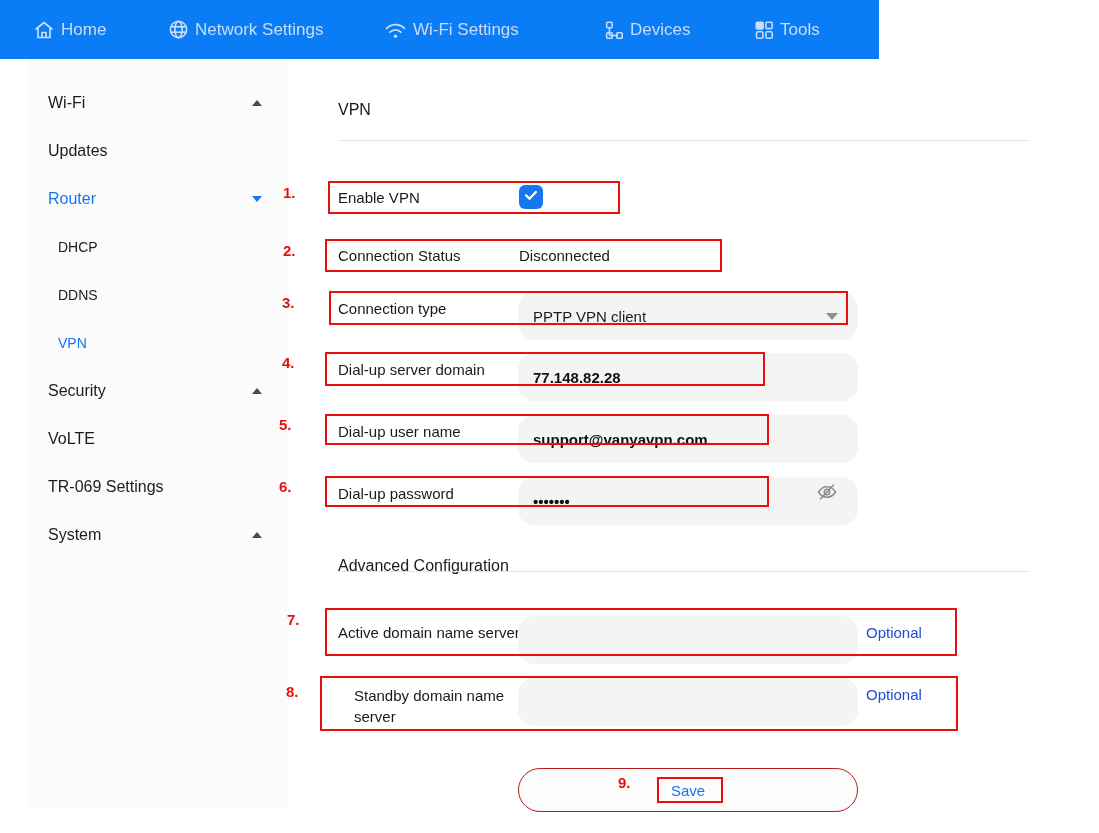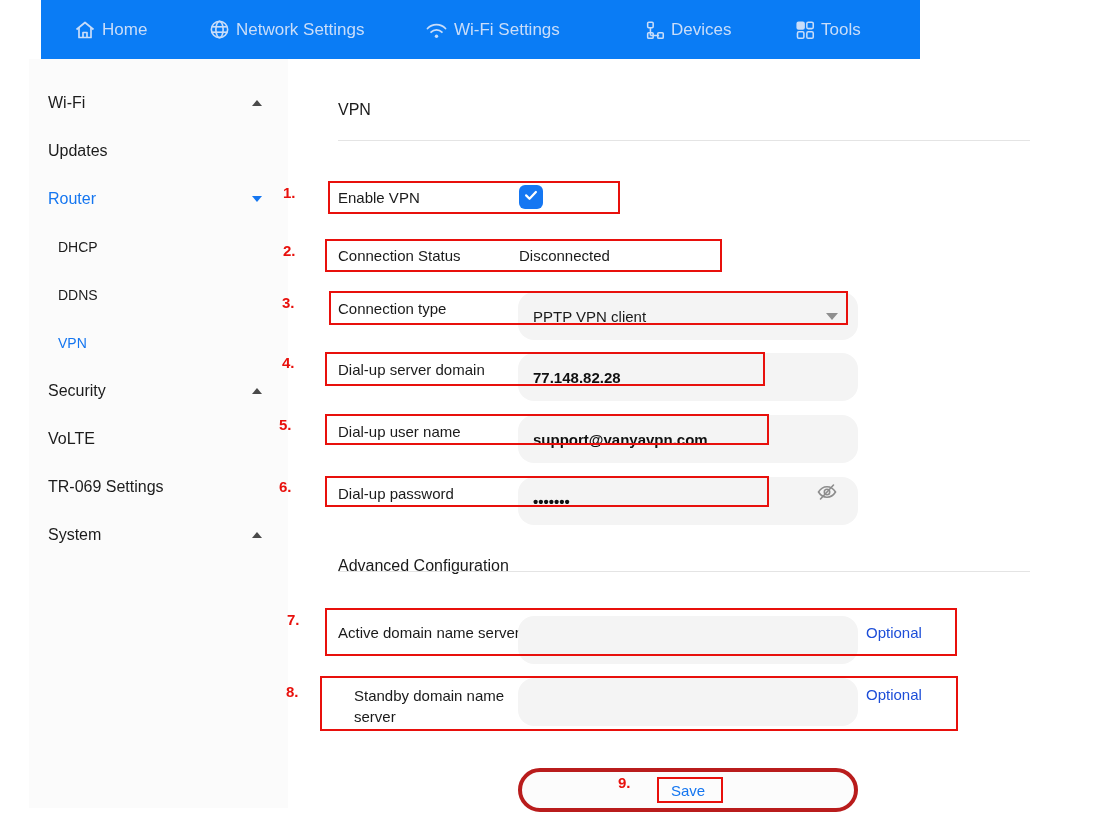--- a/index.html
+++ b/index.html
@@ -1,20 +1,20 @@
 <!DOCTYPE html>
 <html><head>
 <meta charset="utf-8">
 <style>
   * { margin:0; padding:0; box-sizing:border-box; }
   html,body { width:1099px; height:833px; background:#fff; overflow:hidden;
               font-family:"Liberation Sans","DejaVu Sans",sans-serif; position:relative; }
 
   
-  .topnav { position:absolute; left:0; top:0; width:879px; height:59px; background:#0a7cf5;margin-left:41px; }
+  .topnav { position:absolute; left:0; top:0; width:879px; height:59px; background:#0a7cf5; }
   .nav-item { position:absolute; top:0; height:59px; display:flex; align-items:center; gap:5px;
               color:#c9ddf9; font-size:17px; cursor:pointer; }
   .nav-item.active { color:#ffffff; }
   .nav-item svg { display:block; }
 
   
   .sidebar { position:absolute; left:29px; top:59px; width:259px; height:749px; background:#fbfbfb; padding-top:20px; }
   .side-item { height:48px; display:flex; align-items:center; justify-content:space-between;
                padding:0 26px 0 19px; font-size:16px; color:#1c1c1c; cursor:pointer; }
   .side-item.sub { padding-left:29px; font-size:14px; }
@@ -44,21 +44,21 @@
 
   .checkbox { left:519px; top:185px; width:24px; height:24px; background:#1577f2; border-radius:6px;
               display:flex; align-items:center; justify-content:center; cursor:pointer; }
 
   .eye-btn { left:812px; top:479px; width:30px; height:28px; display:flex; align-items:center;
              justify-content:center; cursor:pointer; background:transparent; border:none; }
 
   .optional { font-size:15px; color:#1d4ed8; left:866px; }
 
   .save-btn { left:518px; top:768px; width:340px; height:44px; border-radius:22px;
-              background:#fcfcfc; border:4px solid #b91c1c; color:#1576f0; font-size:15px;
+              background:#fcfcfc; border:1px solid #b91c1c; color:#1576f0; font-size:15px;
               font-family:inherit; cursor:pointer; }
 
   
   .rbox { position:absolute; border:2px solid #e8100c; pointer-events:none; }
   .rnum { position:absolute; color:#e8100c; font-size:15px; font-weight:bold; pointer-events:none; }
   .b1 { left:328px; top:181px; width:292px; height:33px; }
   .b2 { left:325px; top:239px; width:397px; height:33px; }
   .b3 { left:329px; top:291px; width:519px; height:34px; }
   .b4 { left:325px; top:352px; width:440px; height:34px; }
   .b5 { left:325px; top:414px; width:444px; height:31px; }

